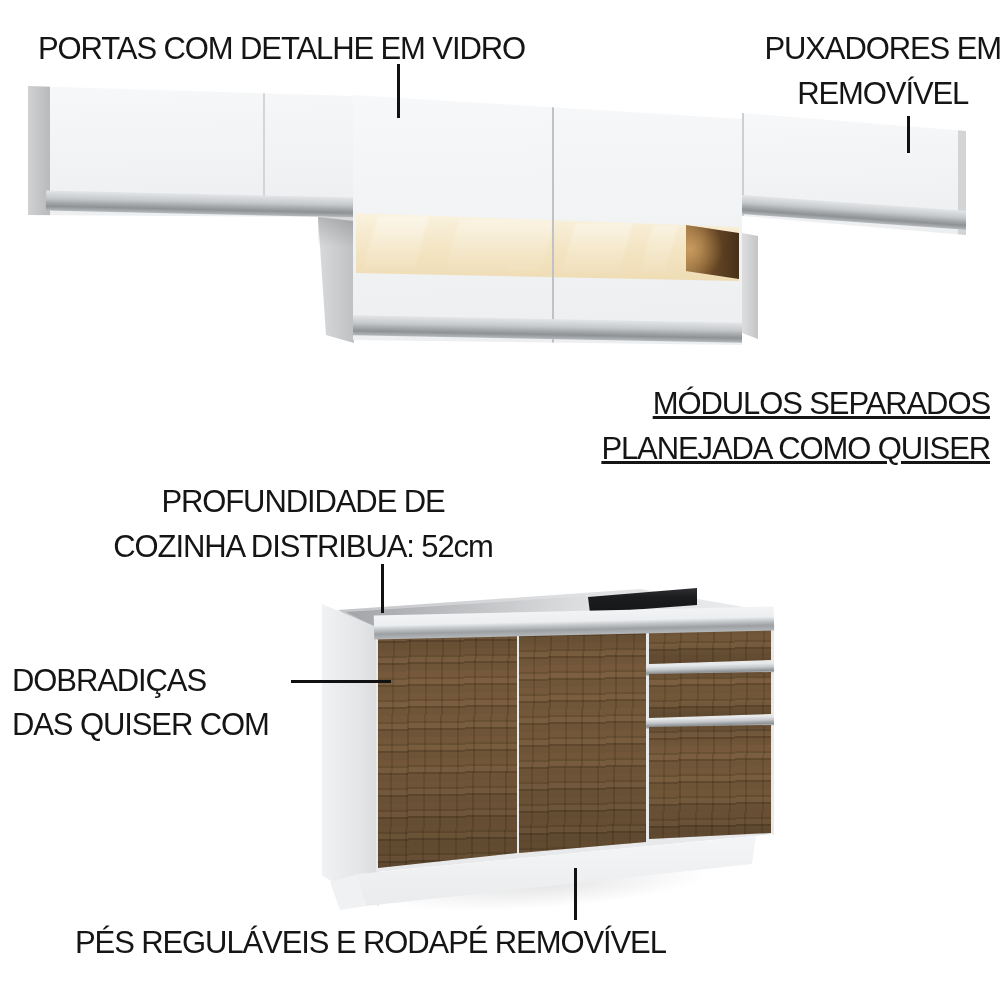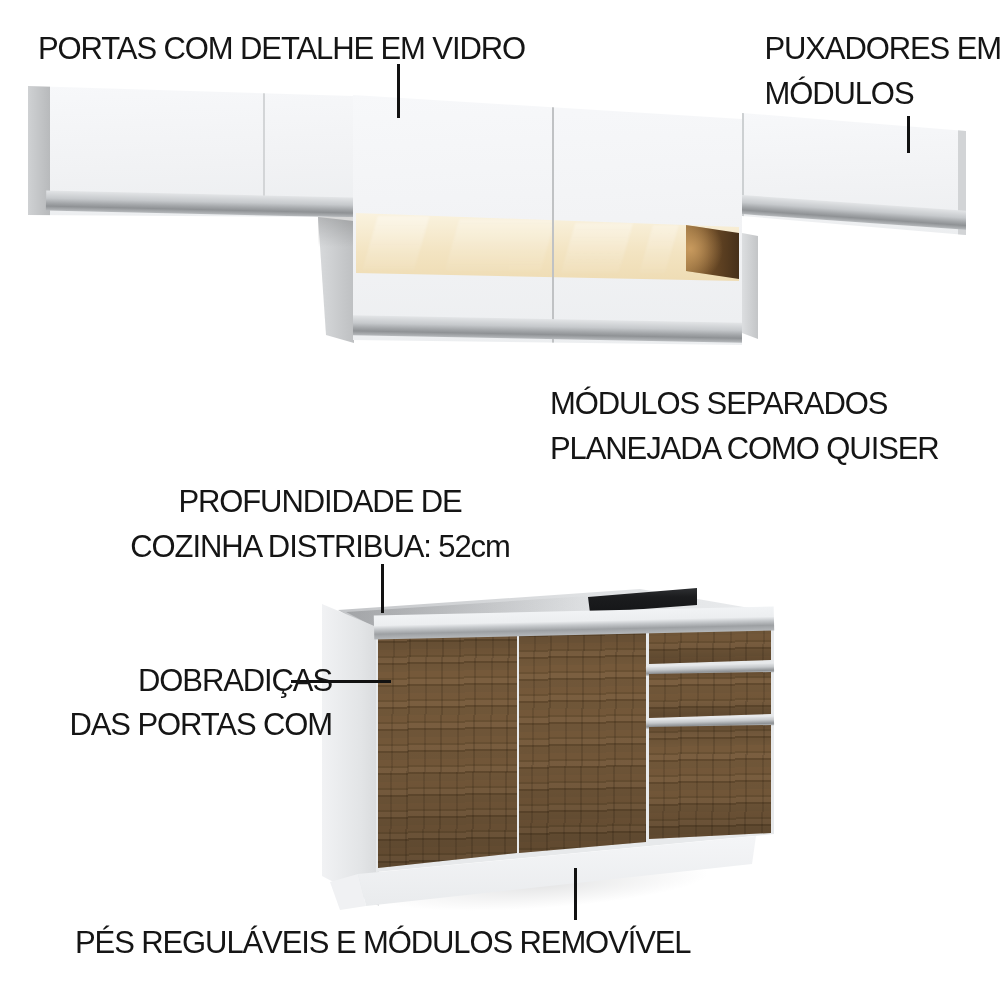--- a/index.html
+++ b/index.html
@@ -122,37 +122,37 @@
   <div class="callout" style="left:397px;top:64px;width:3px;height:54px;"></div>
   <div class="callout" style="left:907px;top:116px;width:3px;height:37px;"></div>
   <div class="callout" style="left:381px;top:564px;width:3px;height:49px;"></div>
   <div class="callout" style="left:291px;top:680px;width:100px;height:3px;"></div>
   <div class="callout" style="left:574px;top:868px;width:3px;height:52px;"></div>
 
   <div class="ann" style="left:38px;top:26px;">
     <div>PORTAS COM DETALHE EM VIDRO</div>
   </div>
 
-  <div class="ann" style="right:38px;top:26px;text-align:left;">
+  <div class="ann" style="right:38px;top:26px;text-align:center;">
     <div>PUXADORES EM</div>
-    <div>MÓDULOS</div>
+    <div>REMOVÍVEL</div>
   </div>
 
-  <div class="ann" style="left:550px;top:381px;width:440px;text-align:left;">
+  <div class="ann" style="left:550px;top:381px;width:440px;text-align:right;text-decoration:underline;">
     <div>MÓDULOS SEPARADOS</div>
     <div>PLANEJADA COMO QUISER</div>
   </div>
 
-  <div class="ann" style="left:80px;top:479px;width:480px;text-align:center;">
+  <div class="ann" style="left:63px;top:479px;width:480px;text-align:center;">
     <div>PROFUNDIDADE DE</div>
     <div>COZINHA DISTRIBUA: 52cm</div>
   </div>
 
-  <div class="ann" style="left:12px;top:659px;width:320px;text-align:right;line-height:44px;">
+  <div class="ann" style="left:12px;top:659px;width:320px;text-align:left;line-height:44px;">
     <div>DOBRADIÇAS</div>
-    <div>DAS PORTAS COM</div>
+    <div>DAS QUISER COM</div>
   </div>
 
   <div class="ann" style="left:75px;top:920px;">
-    <div>PÉS REGULÁVEIS E MÓDULOS REMOVÍVEL</div>
+    <div>PÉS REGULÁVEIS E RODAPÉ REMOVÍVEL</div>
   </div>
 
 </div>
 
 </body></html>

